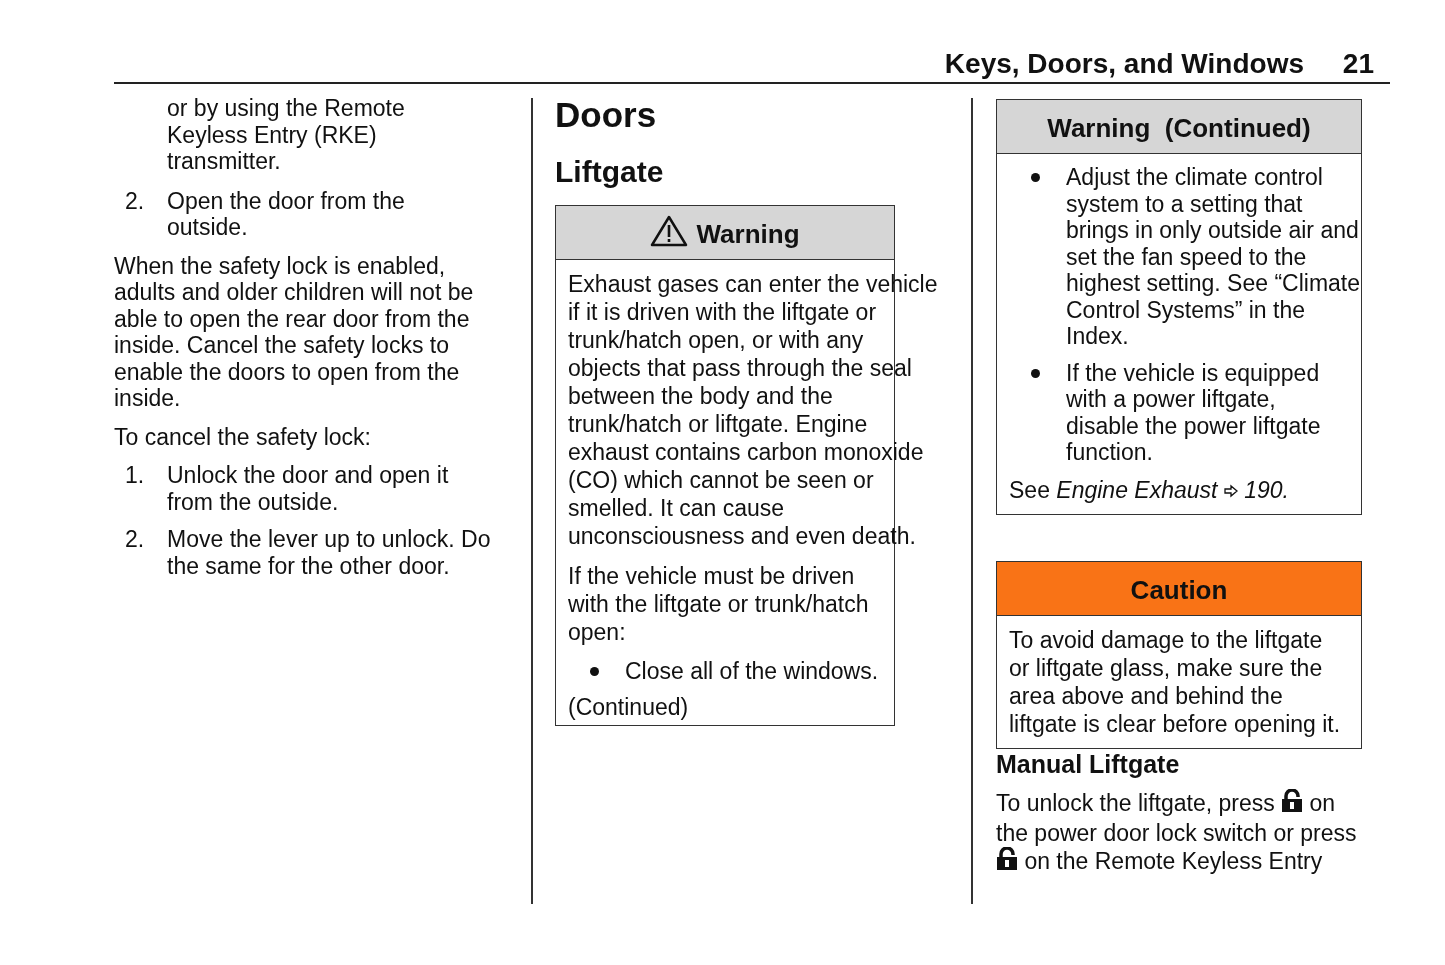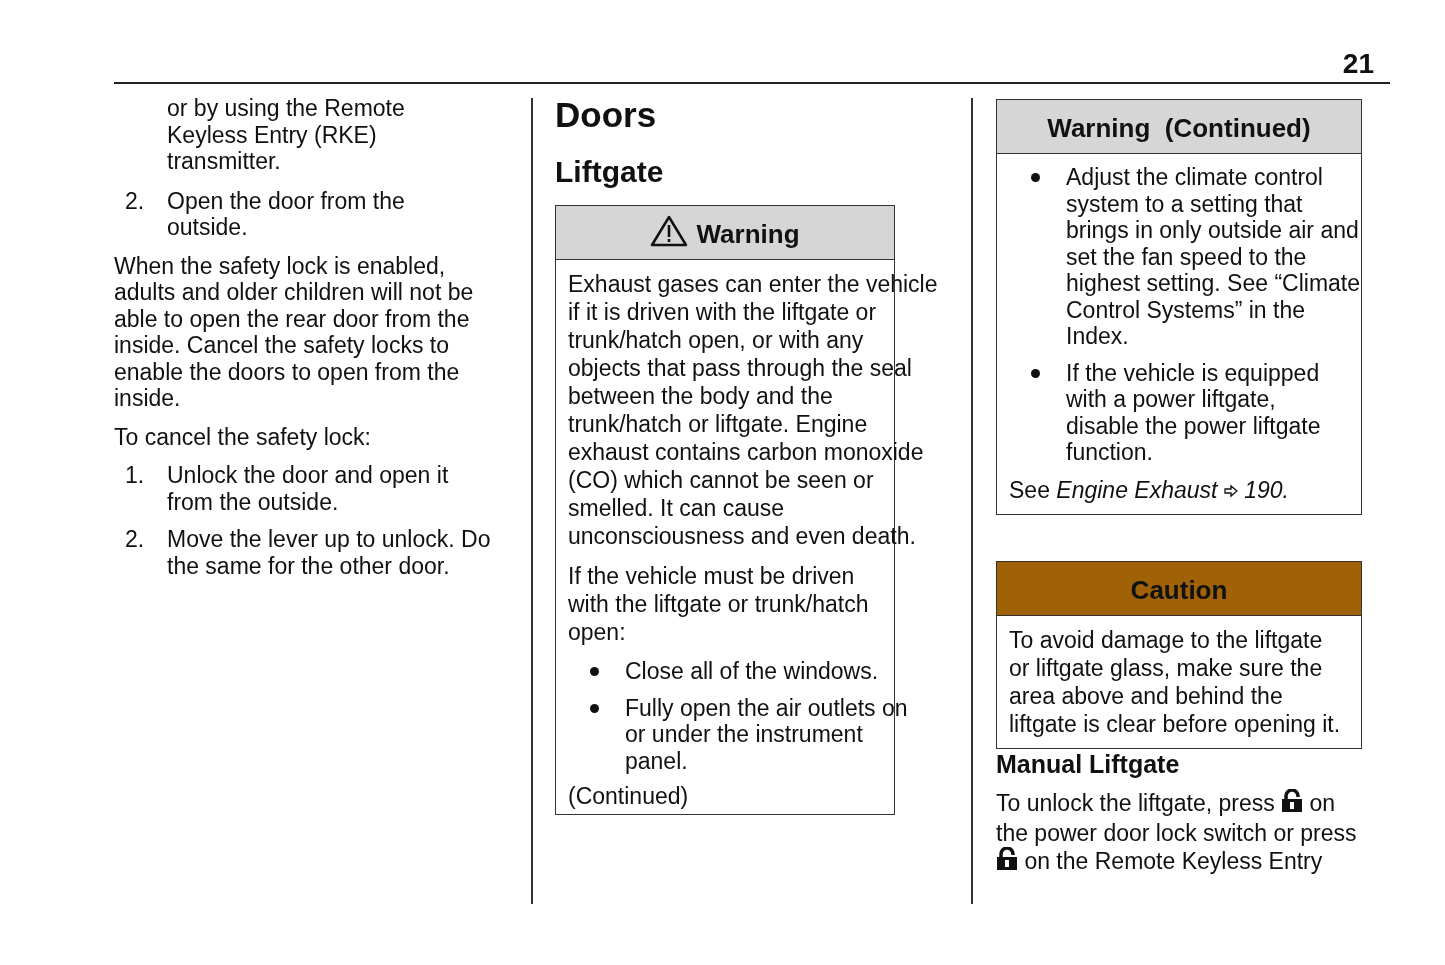--- a/index.html
+++ b/index.html
@@ -30,34 +30,35 @@
   .list li .num { position: absolute; left: 11px; top: 0; }
   .cont { padding-left: 53px; margin-bottom: 13px; }
   h1.doors { font-size: 35px; font-weight: bold; margin: 0 0 20px 0; line-height: 40px; }
   h2.liftgate { font-size: 30px; font-weight: bold; margin: 0 0 16px 0; line-height: 34px; }
   h3.manual { font-size: 25px; font-weight: bold; margin: 0 0 10px 0; line-height: 30px; }
   .box { border: 1.5px solid #333; margin-bottom: 0; }
   .box-head {
     background: #d6d6d6; border-bottom: 1.5px solid #333; text-align: center;
     font-weight: bold; font-size: 26px; height: 53px; line-height: 57px;
   }
-  .box-head.plain { background: #a16207; }
+  .box-head.plain { background: #f97316; }
   .box-body { padding: 10px 12px 6px 12px; font-size: 23px; line-height: 28px; }
   .bullets { list-style: none; margin: 0 0 10px 0; padding: 0; }
   .bullets li { position: relative; padding-left: 57px; margin-bottom: 10px; line-height: 26.5px; }
   .bullets li::before { content: ""; position: absolute; left: 22px; top: 9px; width: 9px; height: 9px; border-radius: 50%; background: #111; }
   .continued { text-align: left; line-height: 24px; }
   .warn-icon { display: inline-block; vertical-align: -4px; margin-right: 8px; }
   .lock-icon { display: inline-block; vertical-align: -2px; }
   .italic { font-style: italic; }
 </style>
 </head>
 <body>
 
 <div class="header">
+  <span class="header-title">Keys, Doors, and Windows</span>
   <span class="header-page">21</span>
 </div>
 
 <div class="vrule vrule1"></div>
 <div class="vrule vrule2"></div>
 
 <div class="col col1">
   <div class="cont" style="width:260px">or by using the Remote Keyless Entry (RKE) transmitter.</div>
   <ol class="list">
     <li style="width:260px">
@@ -90,21 +91,20 @@
             <rect x="17.7" y="10" width="2.6" height="12" fill="#111"></rect>
             <rect x="17.7" y="24" width="2.6" height="3" fill="#111"></rect>
           </svg>
       </span><span>Warning</span>
     </div>
     <div class="box-body">
       <p style="width:372px">Exhaust gases can enter the vehicle if it is driven with the liftgate or trunk/hatch open, or with any objects that pass through the seal between the body and the trunk/hatch or liftgate. Engine exhaust contains carbon monoxide (CO) which cannot be seen or smelled. It can cause unconsciousness and even death.</p>
       <p>If the vehicle must be driven with the liftgate or trunk/hatch open:</p>
       <ul class="bullets">
         <li>Close all of the windows.</li>
-        <li style="width:300px">Fully open the air outlets on or under the instrument panel.</li>
       </ul>
       <div class="continued">(Continued)</div>
     </div>
   </div>
 </div>
 
 <div class="col col3" style="top:99px">
   <div class="box">
     <div class="box-head" style="white-space:pre">Warning  (Continued)</div>
     <div class="box-body">

